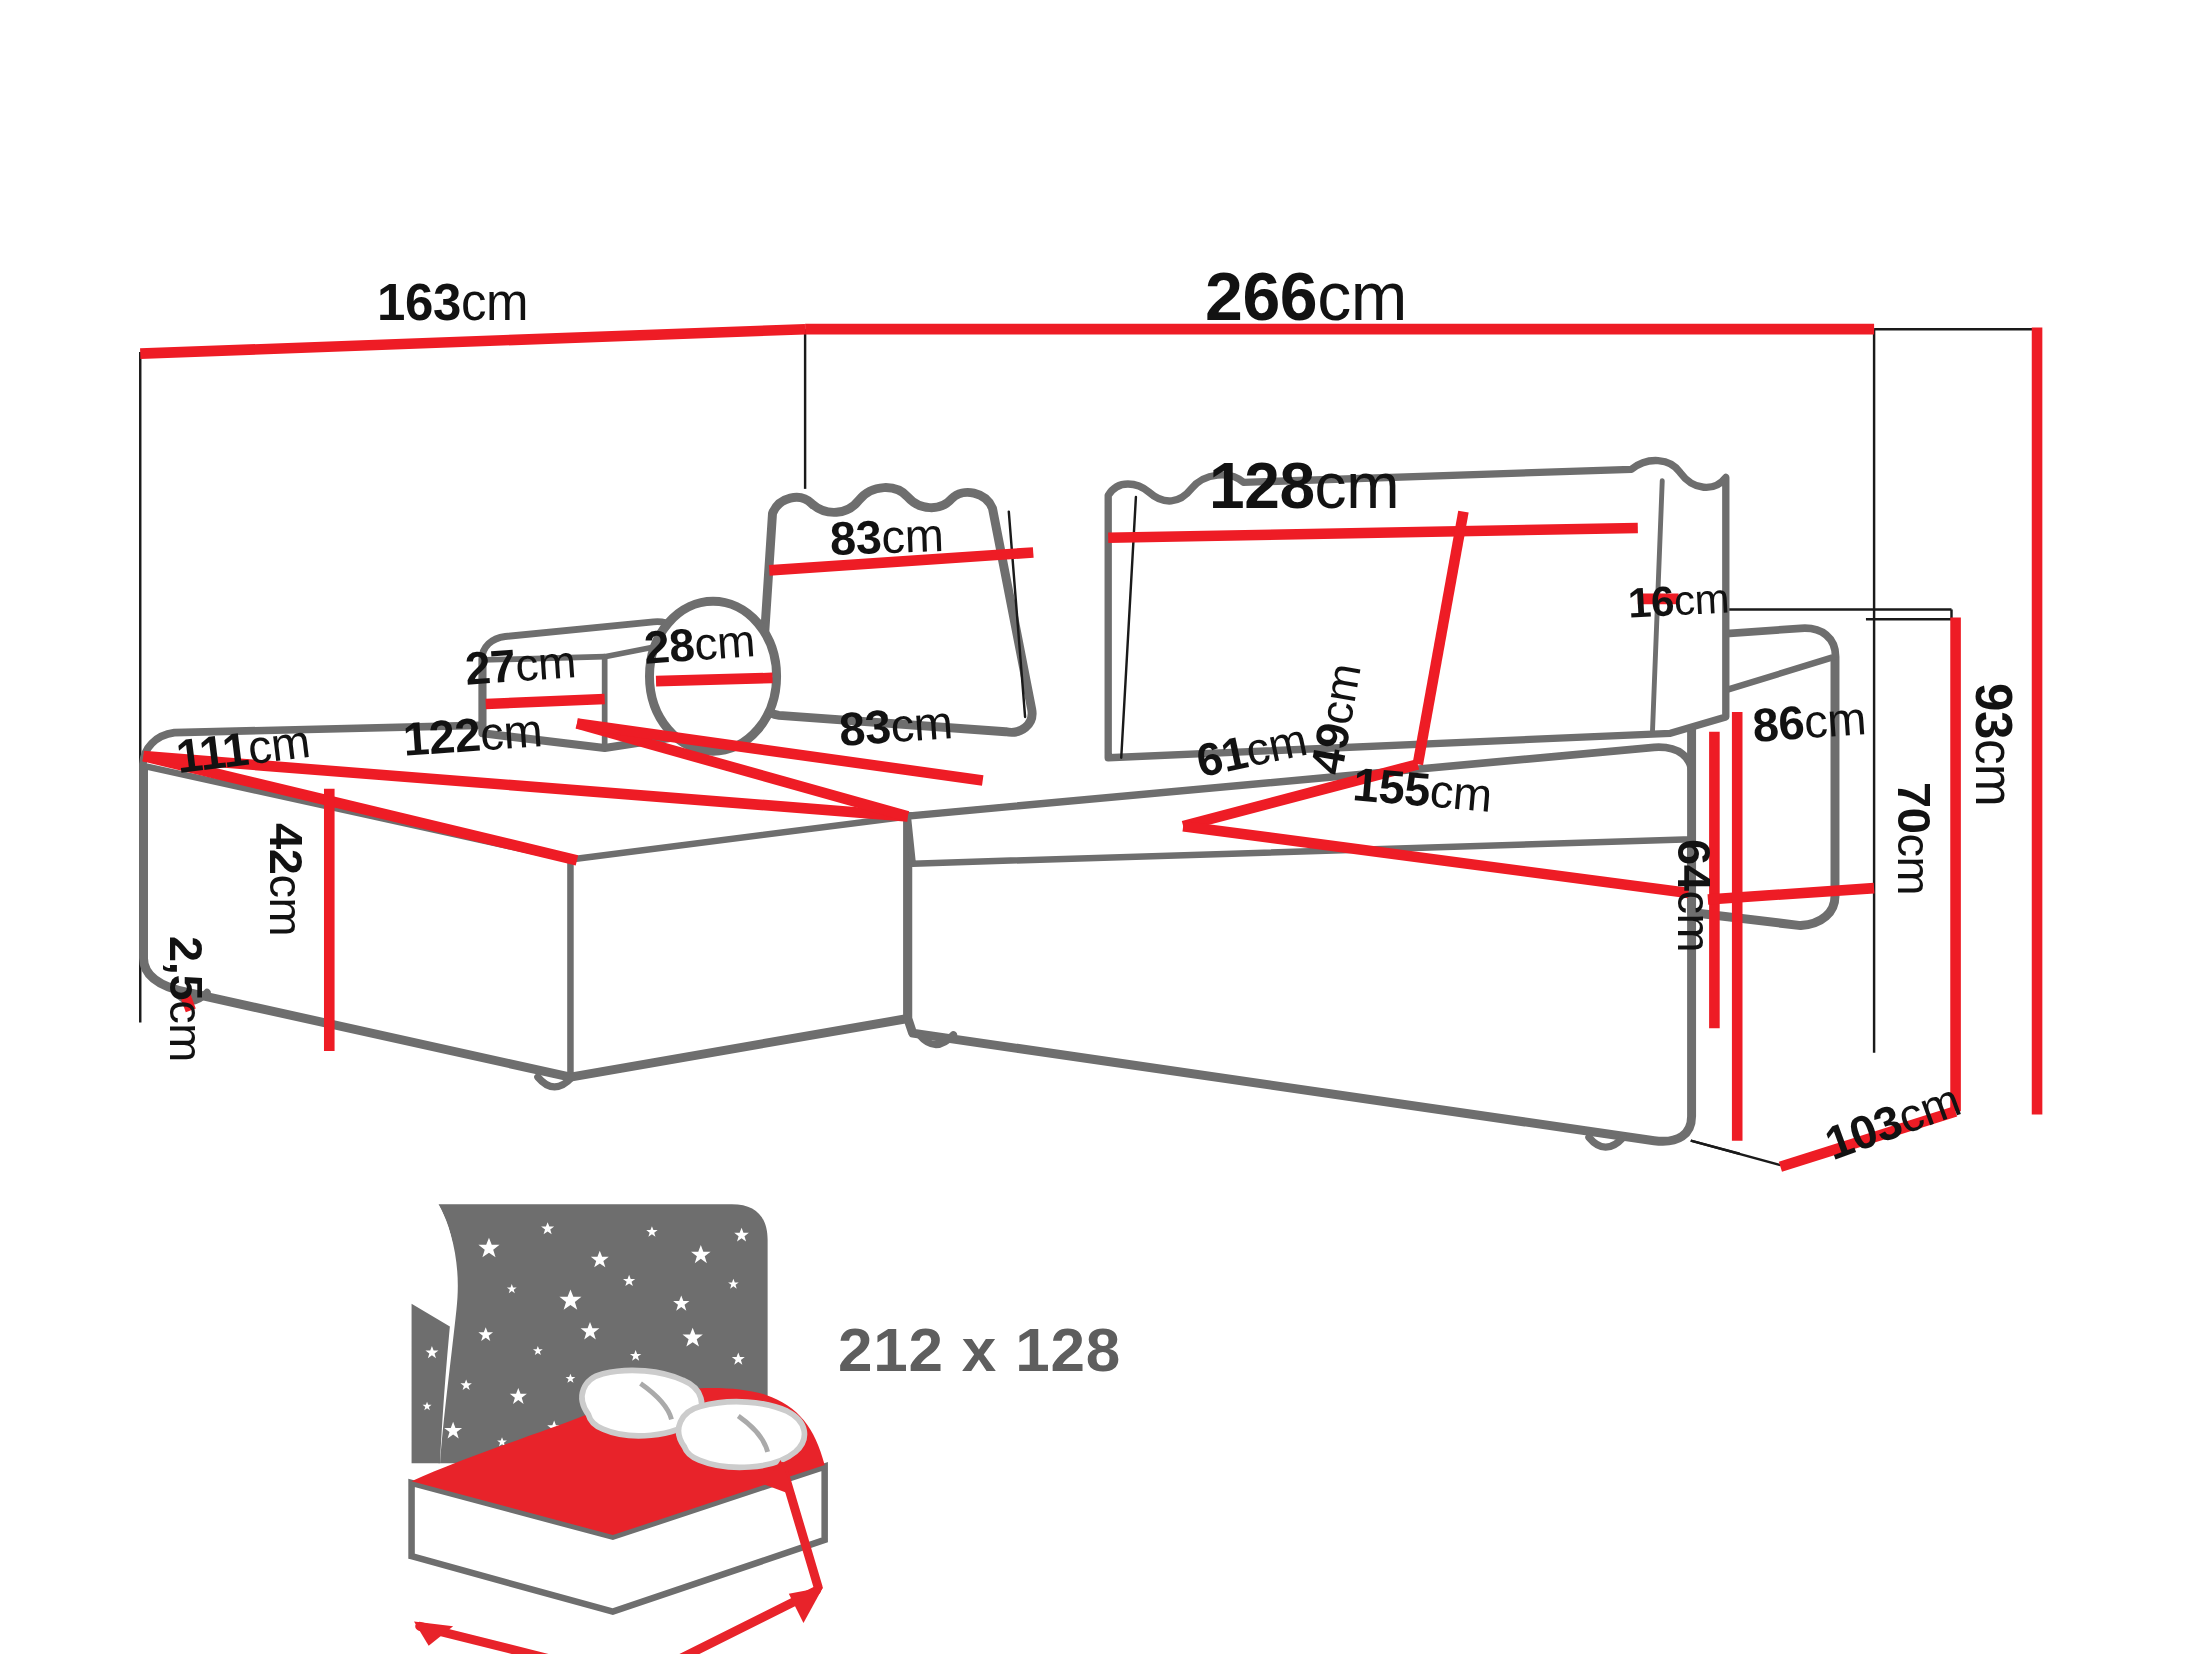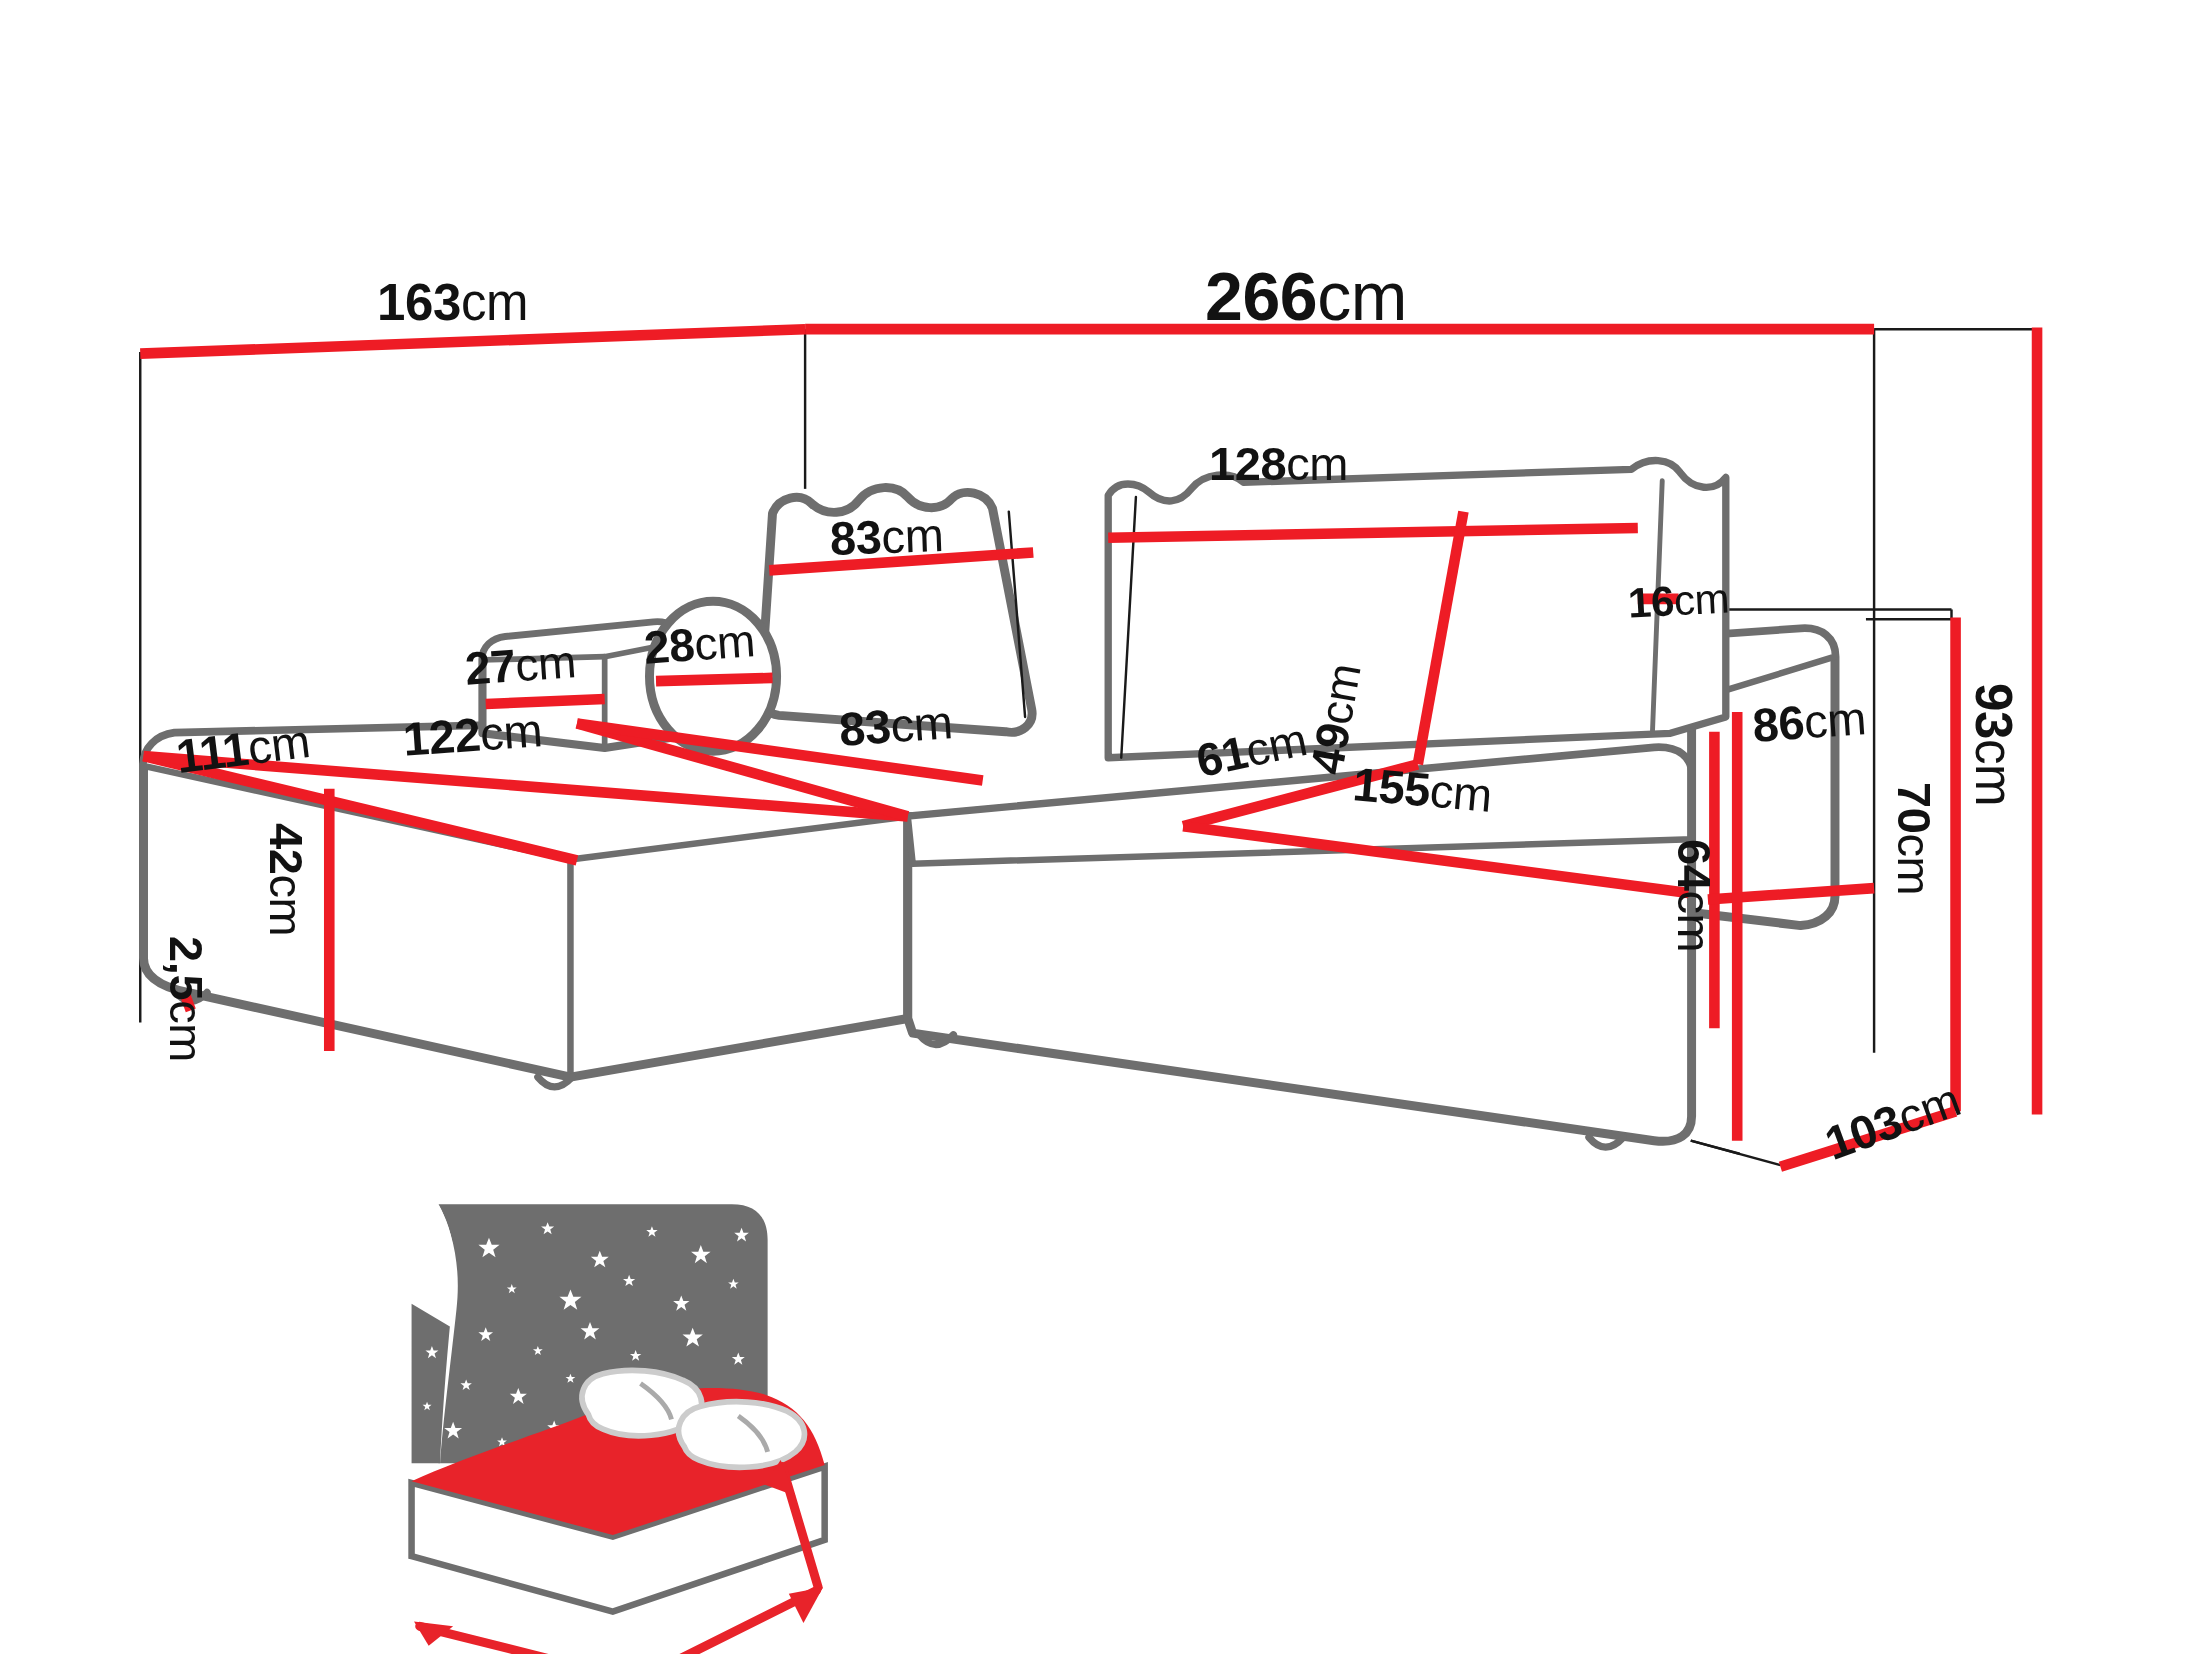--- a/index.html
+++ b/index.html
@@ -429,21 +429,21 @@
   </svg>
 
   <div class="dim-label" style="left:377px; top:277px; font-size:51px;">
     <span>163</span><span class="u">cm</span>
   </div>
 
   <div class="dim-label" style="left:1205px; top:262px; font-size:68px;">
     <span>266</span><span class="u">cm</span>
   </div>
 
-  <div class="dim-label" style="left:1209px; top:440px; font-size:47px;">
+  <div class="dim-label" style="left:1209px; top:454px; font-size:64px;">
     <span>128</span><span class="u">cm</span>
   </div>
 
   <div class="dim-label" style="left:830px; top:513px; font-size:47px; transform:rotate(-2deg);">
     <span>83</span><span class="u">cm</span>
   </div>
 
   <div class="dim-label" style="left:1348px; top:562px; font-size:46px; transform-origin:left top; transform:rotate(-80deg) translate(-212px,-8.1px);">
     <span>49</span><span class="u">cm</span>
   </div>
@@ -501,15 +501,16 @@
   </div>
 
   <div class="dim-label" style="left:2019px; top:683px; font-size:51px; transform-origin:left top; transform:rotate(90deg);">
     <span>93</span><span class="u">cm</span>
   </div>
 
   <div class="dim-label" style="left:1819px; top:1123px; font-size:47px; transform-origin:left top; transform:rotate(-20deg);">
     <span>103</span><span class="u">cm</span>
   </div>
 
+  <div class="bed-label" style="left:838px; top:1319px; font-size:62px;">212 x 128</div>
 
 </div>
 
 
 </body></html>

